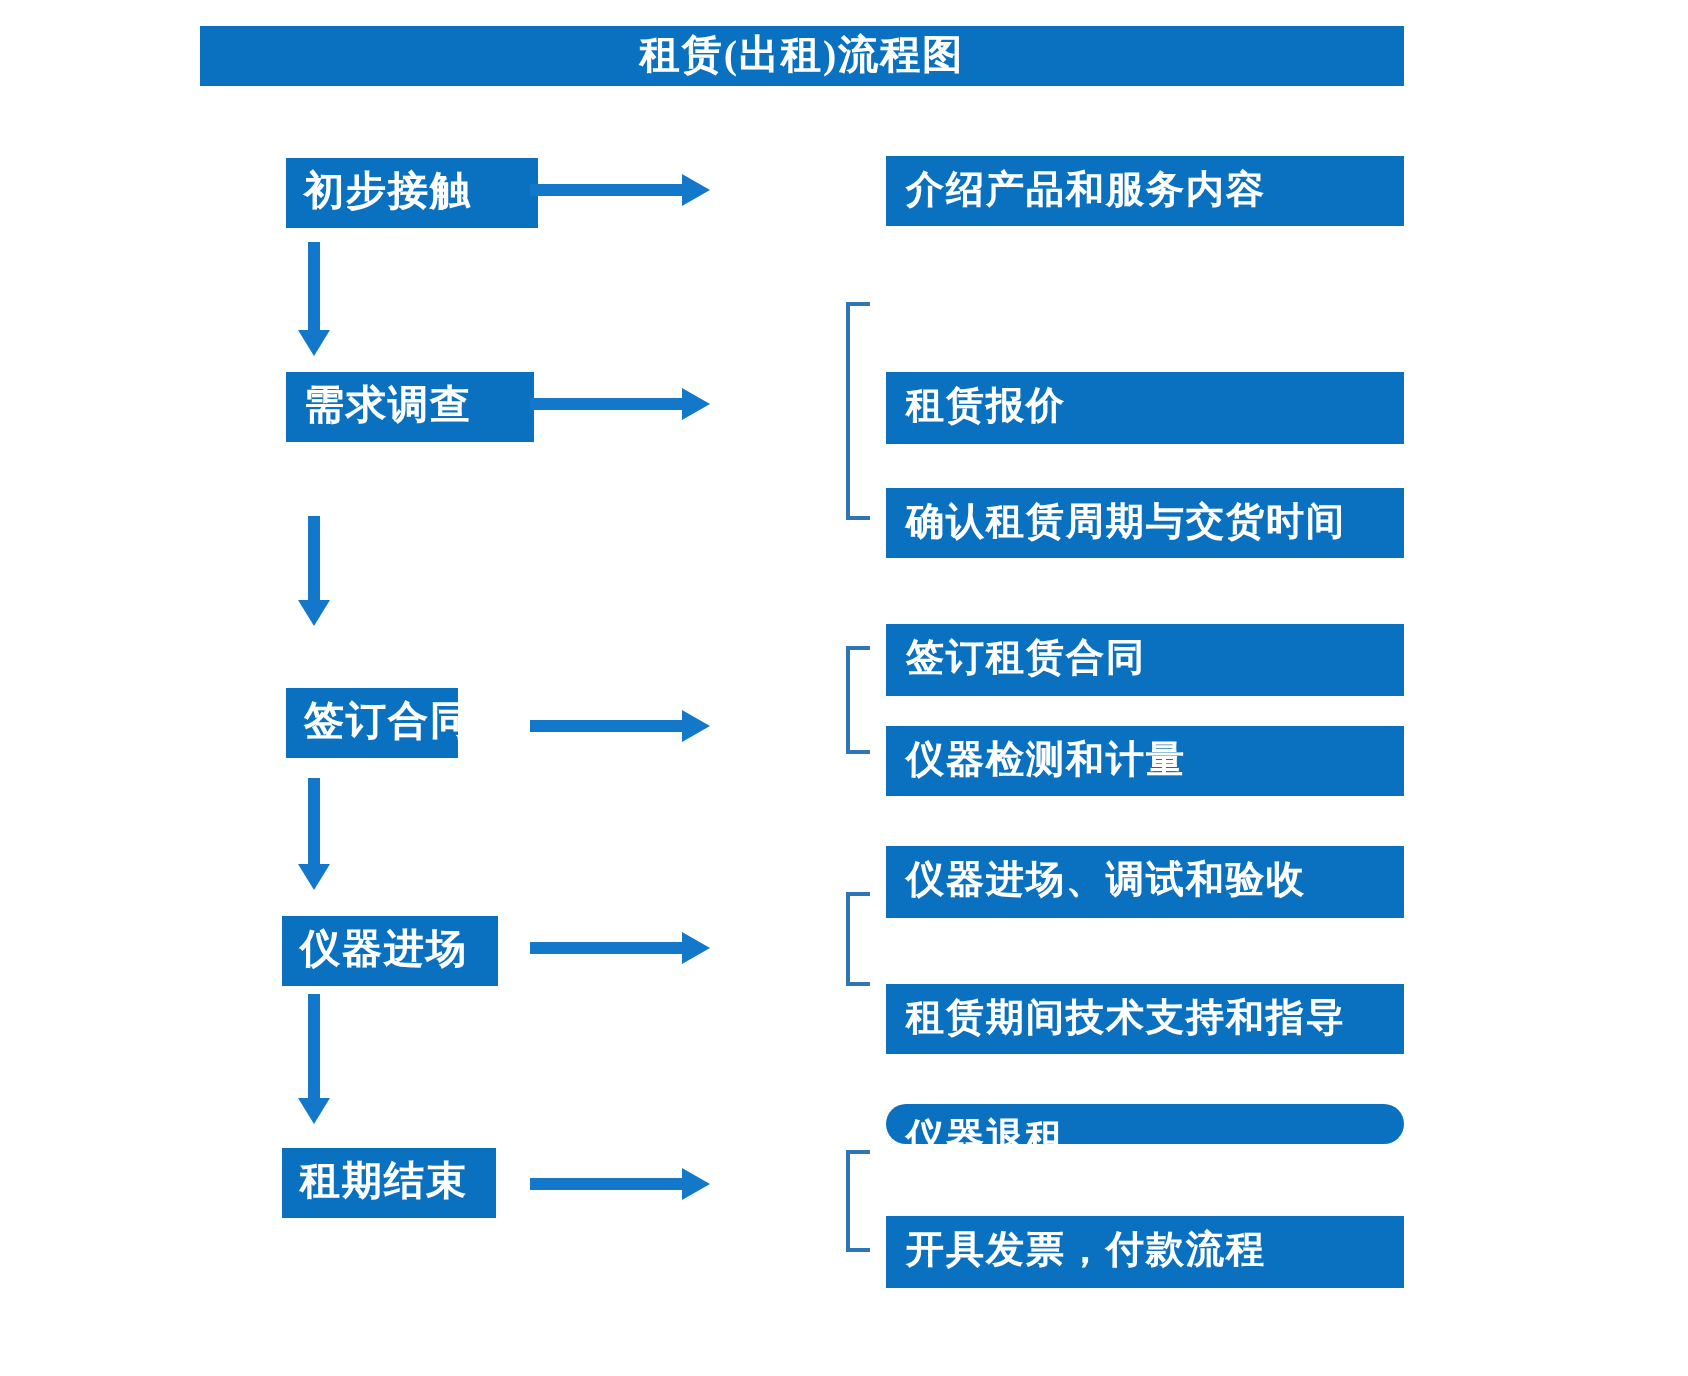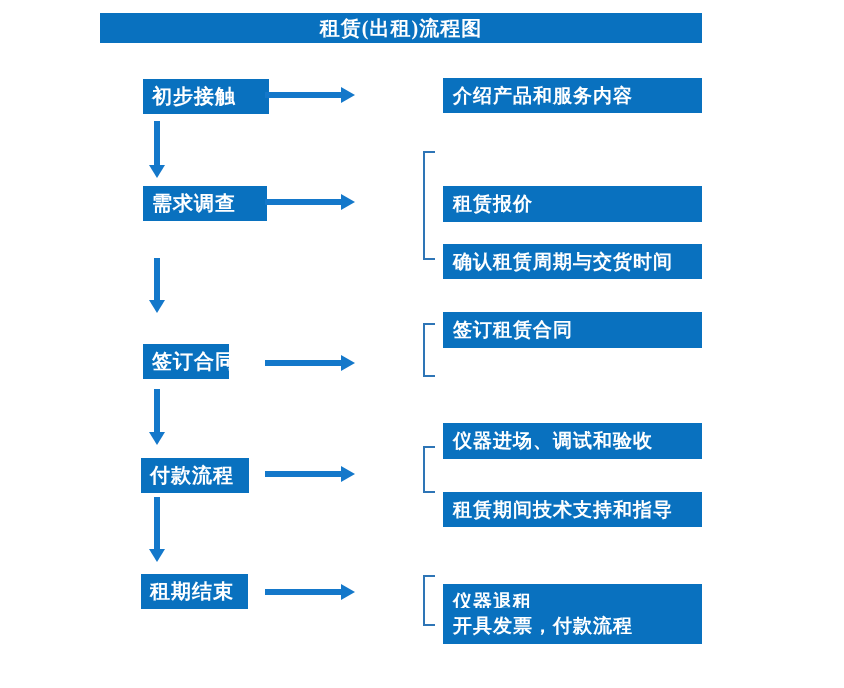--- a/index.html
+++ b/index.html
@@ -67,30 +67,31 @@
 </head>
 <body>
 
 <div class="canvas">
 
   <div class="title-bar">租赁(出租)流程图</div>
 
   <div class="lbox" style="left:103px;top:79px;width:126px;">初步接触</div>
   <div class="lbox" style="left:103px;top:186px;width:124px;">需求调查</div>
   <div class="lbox" style="left:103px;top:344px;width:86px;">签订合同</div>
-  <div class="lbox" style="left:101px;top:458px;width:108px;">付款流程</div>
+  <div class="lbox" style="left:101px;top:458px;width:108px;">仪器进场</div>
   <div class="lbox" style="left:101px;top:574px;width:107px;">租期结束</div>
 
   <div class="rbox" style="top:78px;">介绍产品和服务内容</div>
   <div class="rbox" style="top:186px;height:36px;line-height:36px;">租赁报价</div>
   <div class="rbox" style="top:312px;height:36px;line-height:36px;">签订租赁合同</div>
   <div class="rbox" style="top:244px;">确认租赁周期与交货时间</div>
+  <div class="rbox" style="top:363px;">仪器检测和计量</div>
   <div class="rbox" style="top:423px;height:36px;line-height:36px;">仪器进场、调试和验收</div>
   <div class="rbox" style="top:492px;">租赁期间技术支持和指导</div>
-  <div class="rbox" style="top:584px;height:41px;line-height:36px;">仪器退租</div>
+  <div class="rbox" style="top:552px;height:20px;line-height:36px;border-radius:18px;">仪器退租</div>
   <div class="rbox" style="top:608px;height:36px;line-height:36px;">开具发票，付款流程</div>
 
   <div class="arr-r" style="top:92px;"></div>
   <div class="arr-r" style="top:199px;"></div>
   <div class="arr-r" style="top:360px;"></div>
   <div class="arr-r" style="top:471px;"></div>
   <div class="arr-r" style="top:589px;"></div>
 
   <div class="arr-d" style="top:121px;height:44px;"></div>
   <div class="arr-d" style="top:258px;height:42px;"></div>

